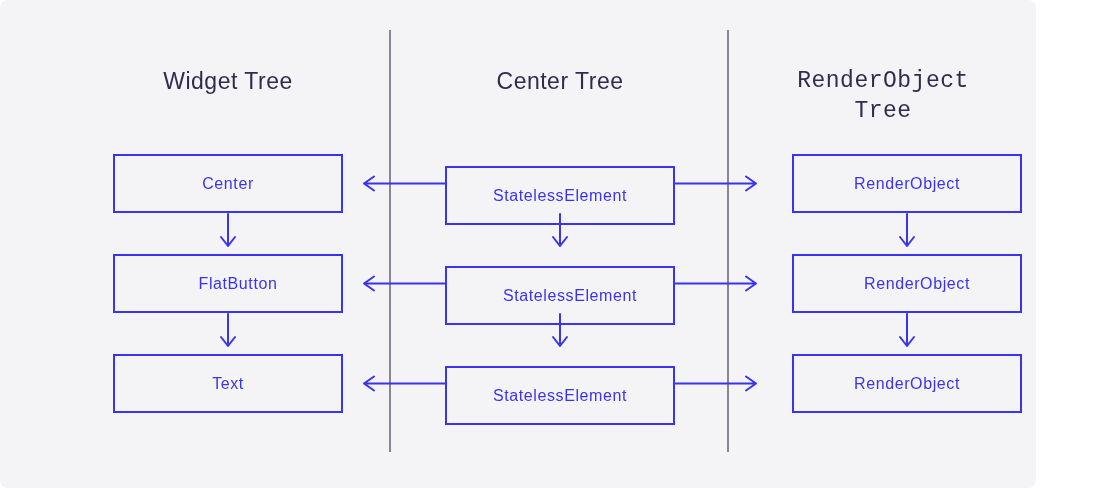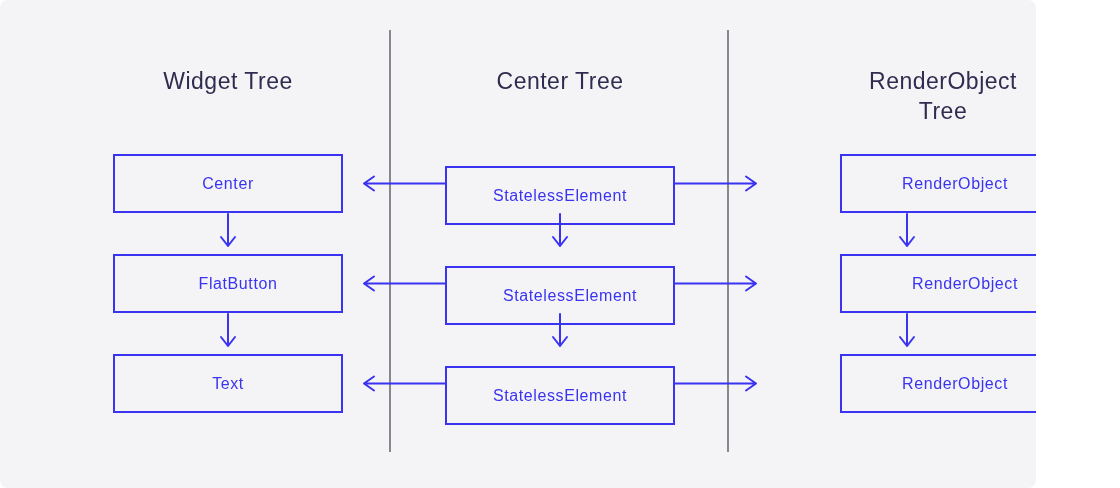--- a/index.html
+++ b/index.html
@@ -27,21 +27,21 @@
     top: 66px;
     text-align: center;
     font-size: 23px;
     line-height: 30px;
     letter-spacing: 0.5px;
     color: var(--heading);
     font-weight: 500;
   }
   .col-title.t0 { left: 113px; width: 230px; }
   .col-title.t1 { left: 445px; width: 230px; }
-  .col-title.t2 { left: 843px; width: 200px; }
+  .col-title.t2 { left: 783px; width: 200px; font-family: Liberation Mono, monospace; }
   .divider {
     position: absolute;
     top: 30px;
     width: 2px; height: 422px;
     background: var(--divider);
     opacity: 0.85;
   }
   .divider.d0 { left: 389px; }
   .divider.d1 { left: 727px; }
   .node-box {
@@ -54,21 +54,21 @@
   }
   .node-box .node-label {
     color: var(--accent);
     font-size: 16px;
     letter-spacing: 0.6px;
     font-weight: 500;
     white-space: nowrap;
   }
   .c0 { left: 113px; }
   .c1 { left: 445px; margin-top: 12px; }
-  .c2 { left: 840px; }
+  .c2 { left: 792px; }
   .r0 { top: 154px; }
   .r1 { top: 254px; padding-left: 20px; }
   .r2 { top: 354px; text-align: center; }
   svg.arrows {
     position: absolute;
     left: 0; top: 0;
     width: 1120px; height: 488px;
     pointer-events: none;
   }
   svg.arrows path {

